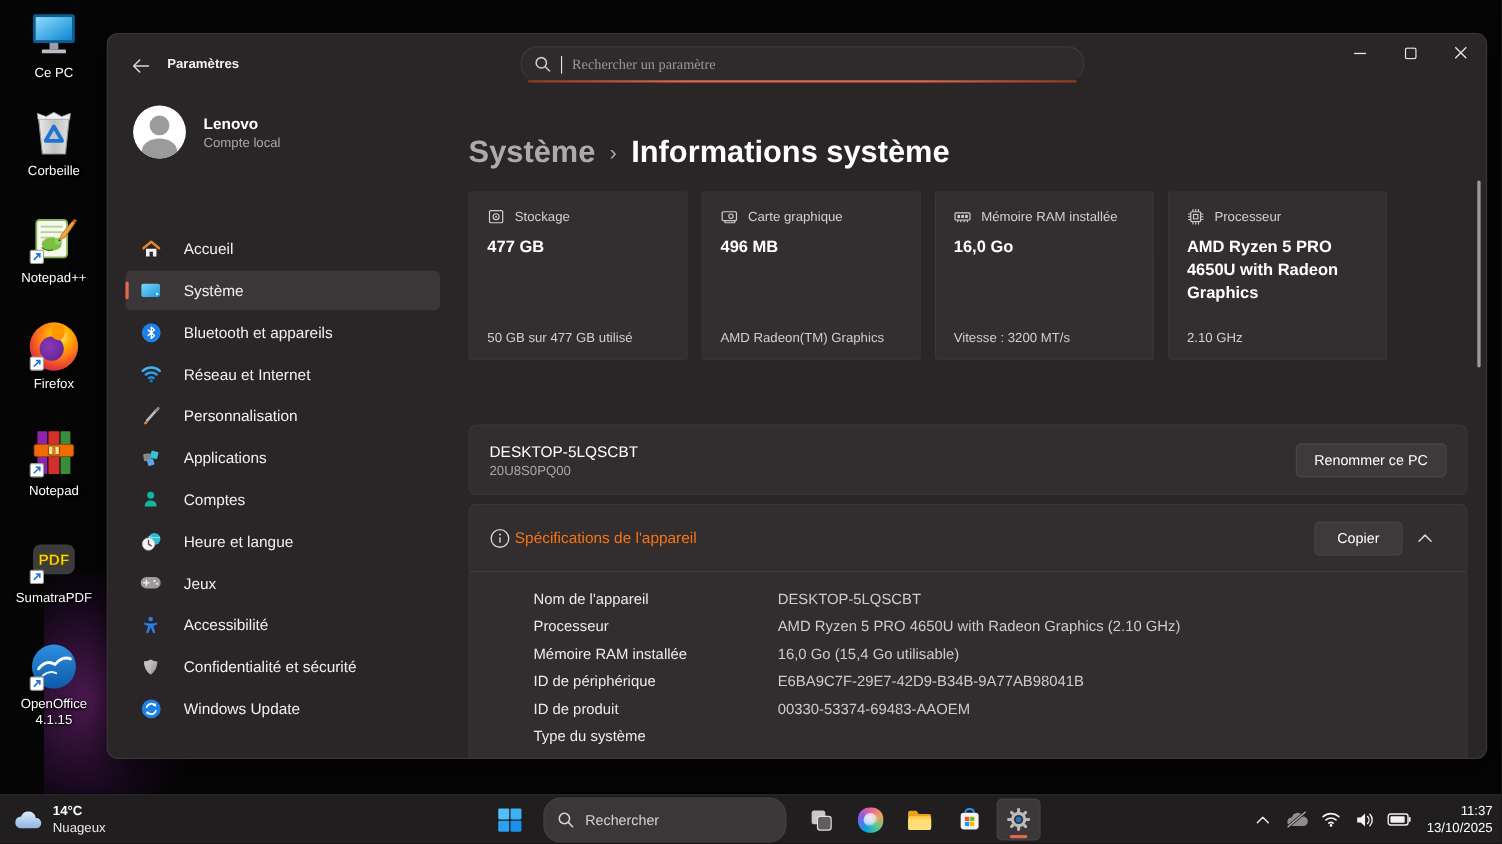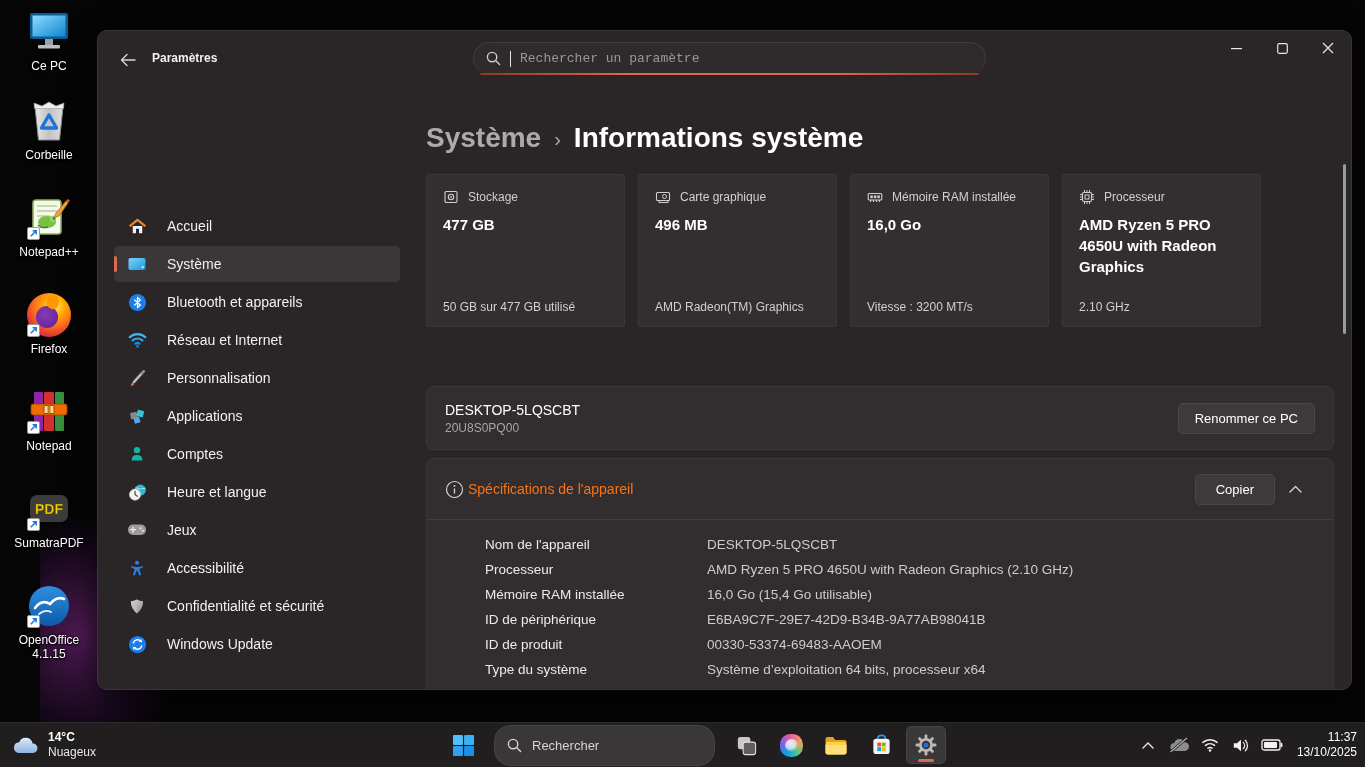--- a/index.html
+++ b/index.html
@@ -46,21 +46,21 @@
     position:absolute; left:375px; top:11px; width:513px; height:32px;
     background:#2f2a2b; border:1px solid #413c3d; border-bottom:none;
     border-radius:17px; display:flex; align-items:center; padding:0 12px;
   }
   .searchbox::after {
     content:""; position:absolute; left:6px; right:6px; bottom:-1px; height:2px;
     border-radius:2px; background:linear-gradient(90deg,#8c3a24,#dd6a4e 30%,#dd6a4e 70%,#8c3a24);
   }
   .searchbox input {
     flex:1; background:transparent; border:none; outline:none;
-    color:#fff; font-size:13px; font-family:Liberation Mono, monospace;
+    color:#fff; font-size:13px; font-family:Liberation Serif, serif;
     caret-color:#fff; margin-left:9px;
   }
   .searchbox input::placeholder { color:#9b9798; }
   .caret { width:1px; height:16px; background:#e8e6e6; margin-left:9px; }
   .win-controls { position:absolute; right:0; top:0; display:flex; }
   .wc { width:46px; height:34px; display:flex; align-items:center; justify-content:center; }
   .wc.close { border-top-right-radius:10px; }
   
   .sidebar { position:absolute; left:0; top:56px; width:318px; bottom:0; }
   .userblock { position:absolute; left:23px; top:9px; display:flex; align-items:center; gap:16px; }
@@ -310,20 +310,30 @@
       </div>
       <div class="wc close">
         <svg width="12" height="12" viewBox="0 0 12 12">
             <path d="M1 1 L11 11 M11 1 L1 11" stroke="#e8e6e6" stroke-width="1.2"></path>
           </svg>
       </div>
     </div>
   </div>
 
   <div class="sidebar">
+    <div class="userblock">
+      <div class="avatar">
+          <div class="head"></div>
+          <div class="body"></div>
+        </div>
+      <div>
+        <div class="uname">Lenovo</div>
+        <div class="utype">Compte local</div>
+      </div>
+    </div>
     <div class="nav">
 
       <div class="nav-item">
         <span class="nico">
           <svg width="19" height="19" viewBox="0 0 20 20">
               <path d="M2.5 9.2 L10 3 L17.5 9.2" fill="none" stroke="#e8842c" stroke-width="2.4" stroke-linecap="round" stroke-linejoin="round"></path>
               <path d="M5 9.5 V17 H8.4 V12.4 H11.6 V17 H15 V9.5" fill="#f2f0f0"></path>
             </svg>
         </span>
         <span>Accueil</span>
@@ -566,21 +576,20 @@
         <div class="spec-row">
           <span class="spec-label">ID de périphérique</span>
           <span class="spec-value">E6BA9C7F-29E7-42D9-B34B-9A77AB98041B</span>
         </div>
         <div class="spec-row">
           <span class="spec-label">ID de produit</span>
           <span class="spec-value">00330-53374-69483-AAOEM</span>
         </div>
         <div class="spec-row">
           <span class="spec-label">Type du système</span>
-          <span class="spec-value">Système d’exploitation 64 bits, processeur x64</span>
         </div>
         <div class="spec-row">
           <span class="spec-label">Stylet et fonction tactile</span>
           <span class="spec-value">La fonctionnalité d’entrée tactile ou avec un stylet n’est pas disponible sur cet écran</span>
         </div>
       </div>
     </div>
   </div>
 
   <div class="win-scrollbar"></div>

